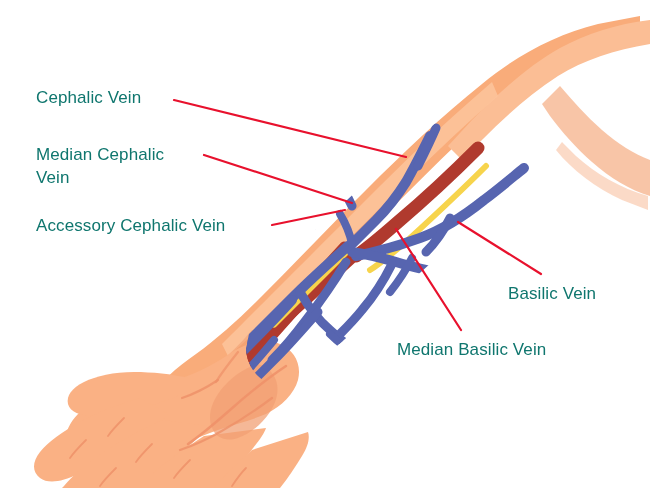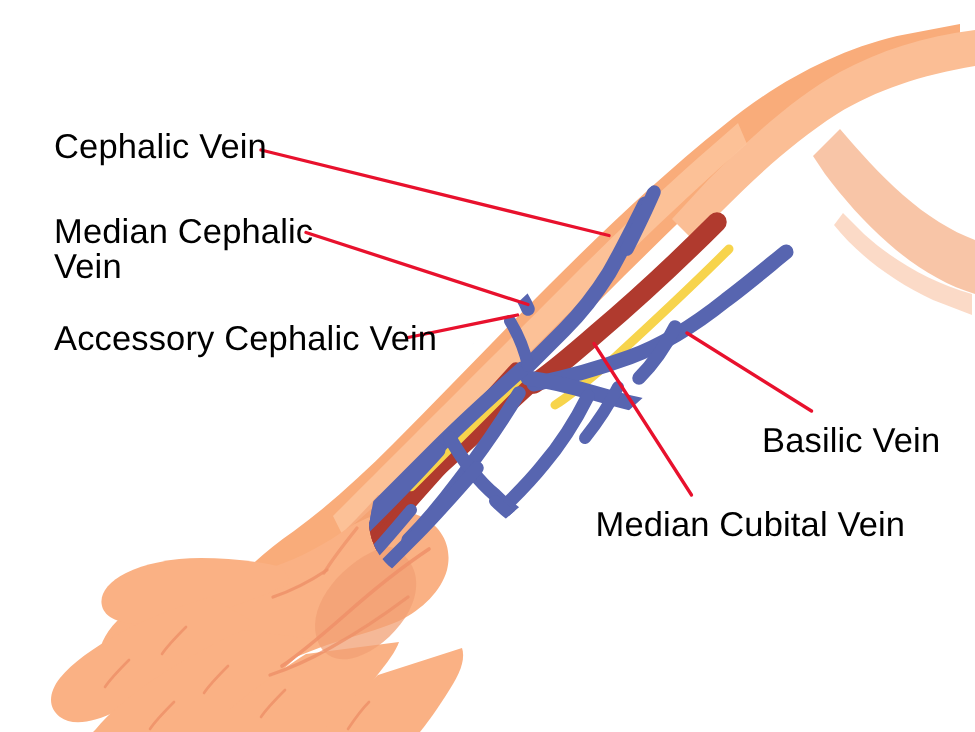--- a/index.html
+++ b/index.html
@@ -23,23 +23,23 @@
   #anatomy-svg {
     position: absolute;
     top: 0;
     left: 0;
     width: 650px;
     height: 488px;
     display: block;
   }
   .label-text {
     position: absolute;
-    color: #000000;
+    color: #0f766e;
     font-family: "Liberation Sans", sans-serif;
-    font-size: 23px;
+    font-size: 17px;
     line-height: 23px;
     white-space: pre-line;
     letter-spacing: 0.1px;
   }
   .label-left  { text-align: left; }
   .label-right { text-align: right; }
 
   #label-cephalic-vein          { left: 36px;  top: 86px;  }
   #label-median-cephalic-vein   { left: 36px;  top: 143px; }
   #label-accessory-cephalic-vein{ left: 36px;  top: 214px; }
@@ -290,14 +290,14 @@
 
   <div class="label-text label-left" id="label-cephalic-vein">Cephalic Vein</div>
 
   <div class="label-text label-left" id="label-accessory-cephalic-vein">Accessory Cephalic Vein</div>
 
   <div class="label-text label-left" id="label-median-cephalic-vein">Median Cephalic
 Vein</div>
 
   <div class="label-text label-right" id="label-basilic-vein">Basilic Vein</div>
 
-  <div class="label-text label-right" id="label-median-cubital-vein">Median Cubital Vein</div>
+  <div class="label-text label-right" id="label-median-cubital-vein">Median Basilic Vein</div>
 </div>
 
 </body></html>

